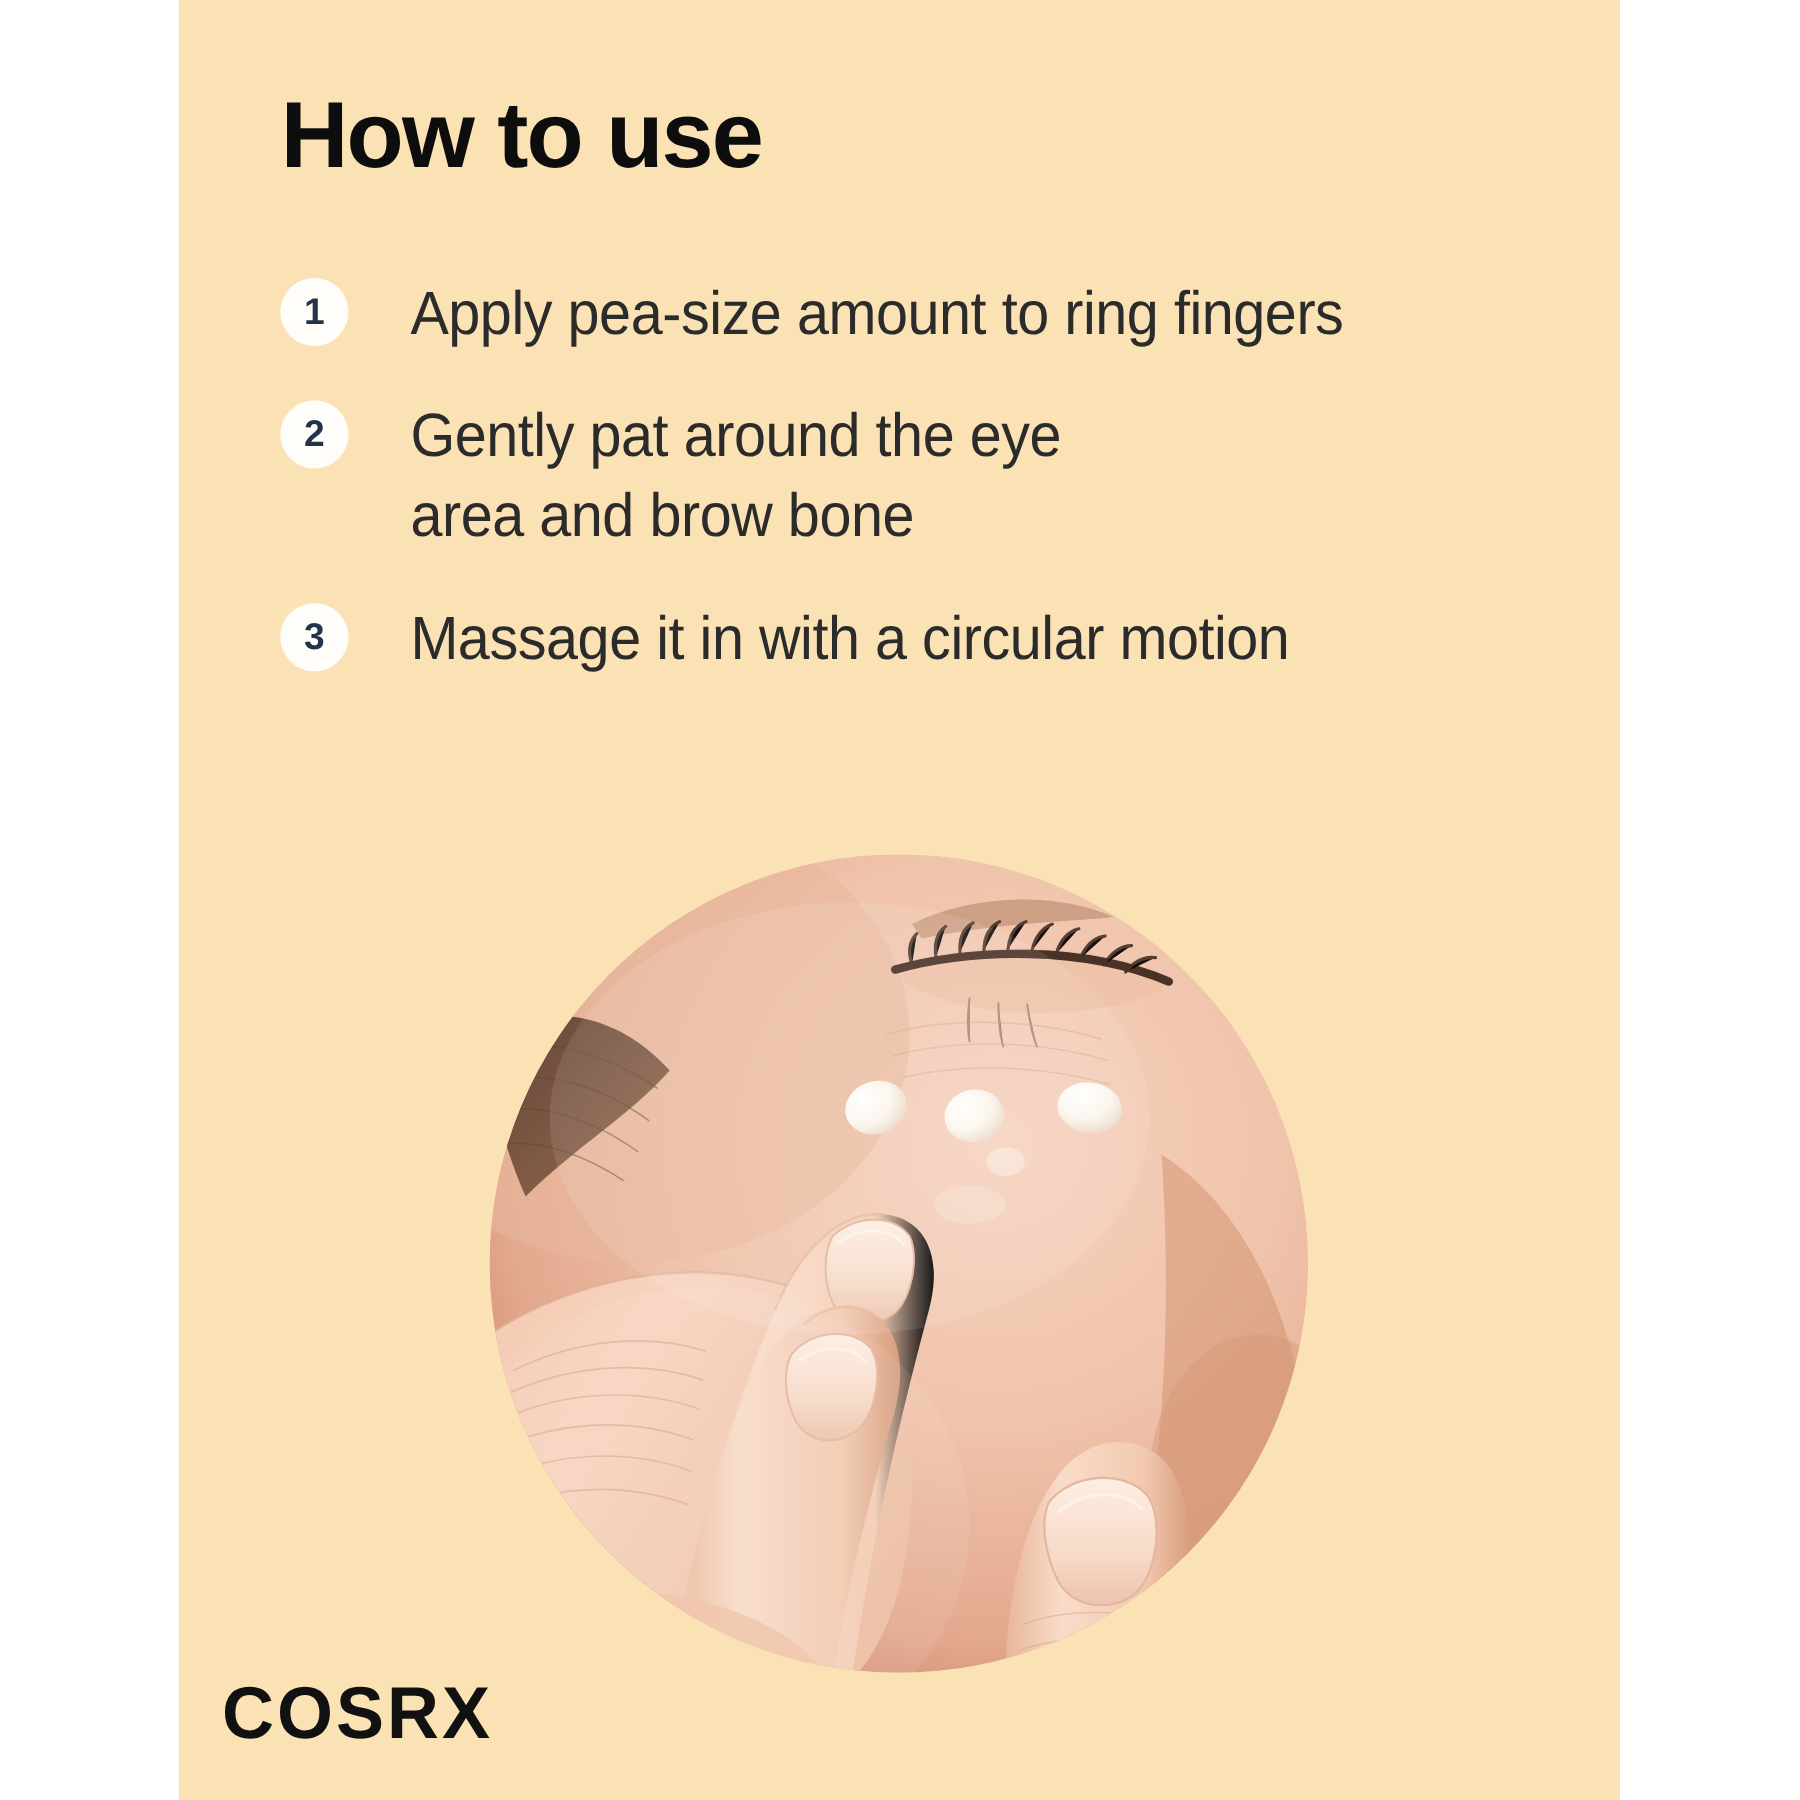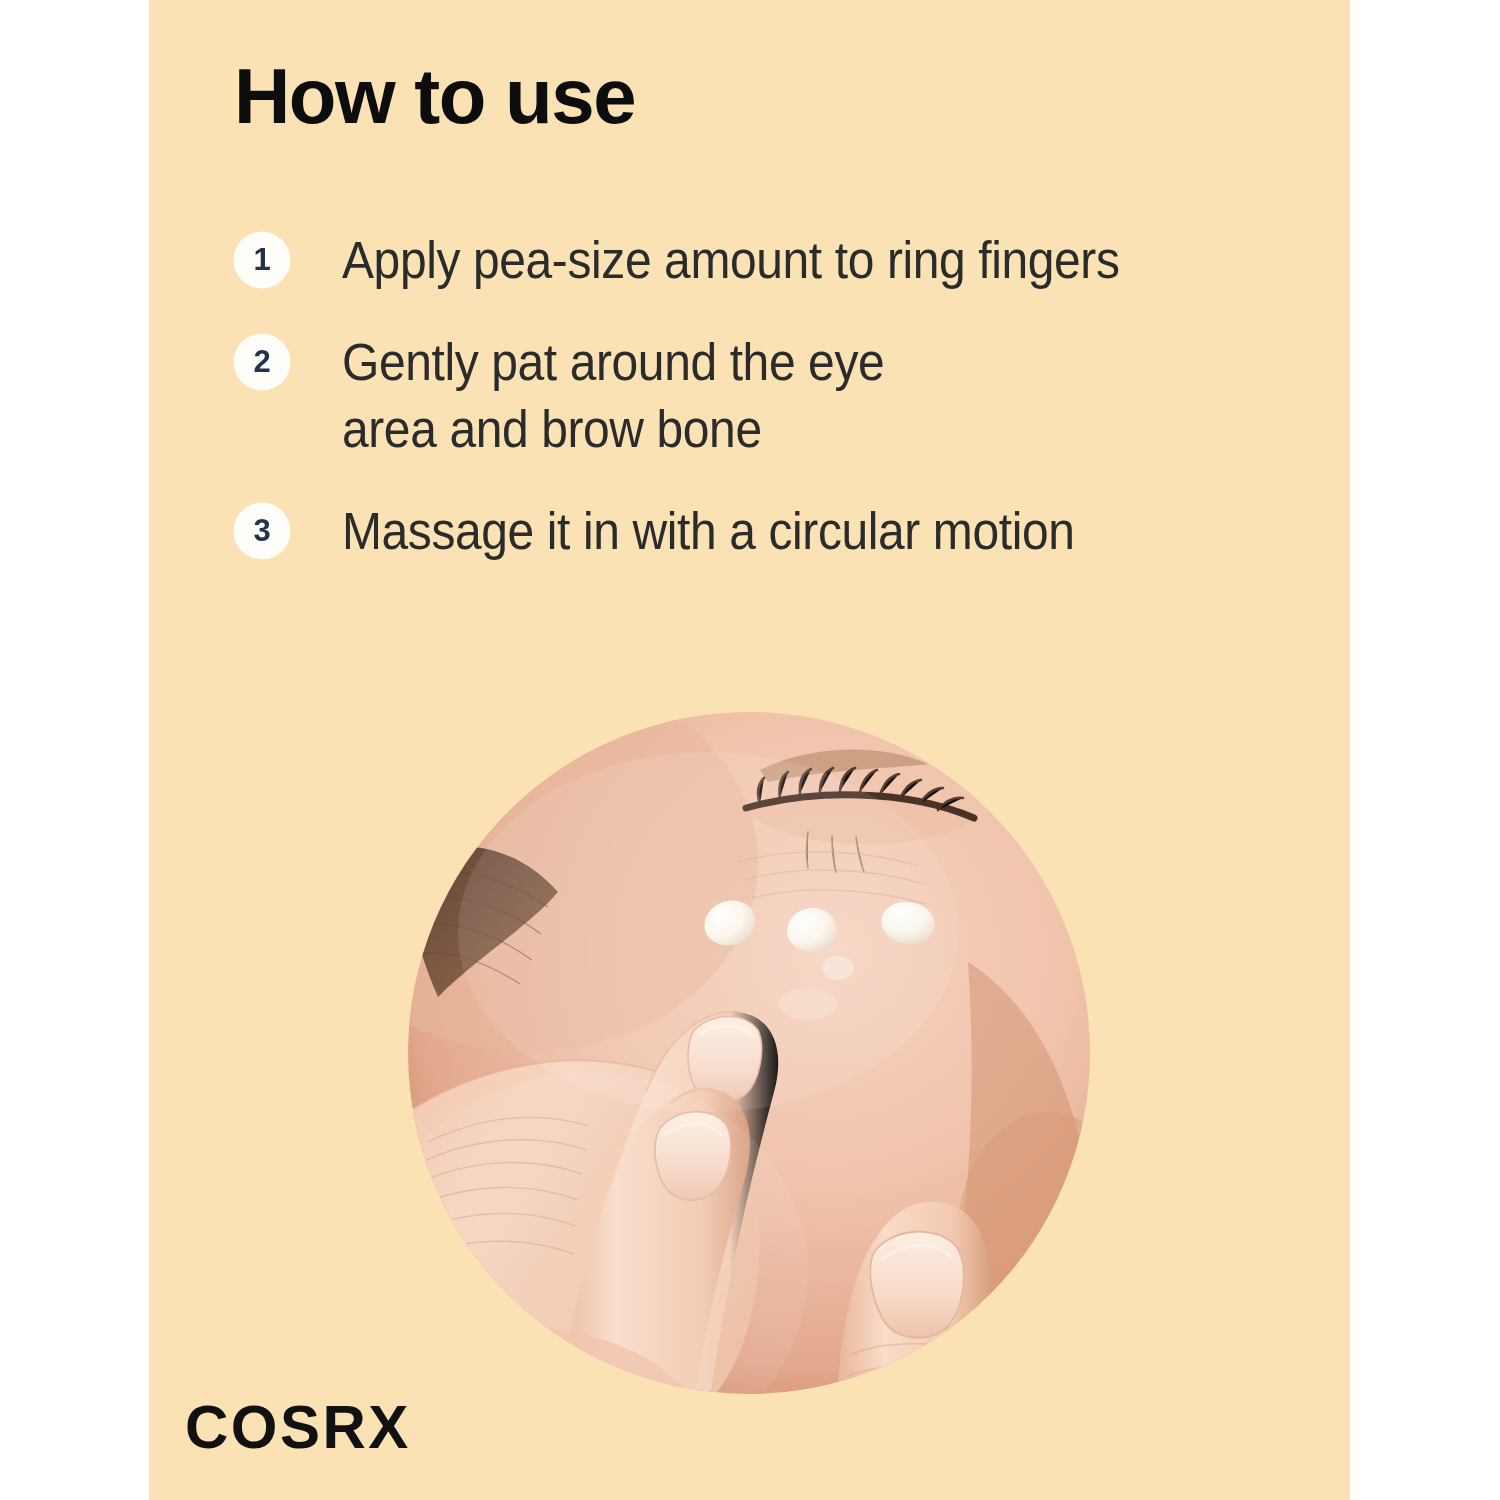--- a/index.html
+++ b/index.html
@@ -22,21 +22,21 @@
     left: 149px;
     top: 0px;
     width: 1201px;
     height: 1500px;
     background: #fae2b4;
   }
   
   .page-title {
     position: absolute;
     left: 234px;
-    top: 56px;
+    top: 72px;
     font-family: "Liberation Sans", "DejaVu Sans", sans-serif;
     font-weight: 700;
     font-size: 78px;
     letter-spacing: -1.5px;
     line-height: 1.05;
     color: #0d0d0d;
     white-space: nowrap;
   }
   
   .steps {

